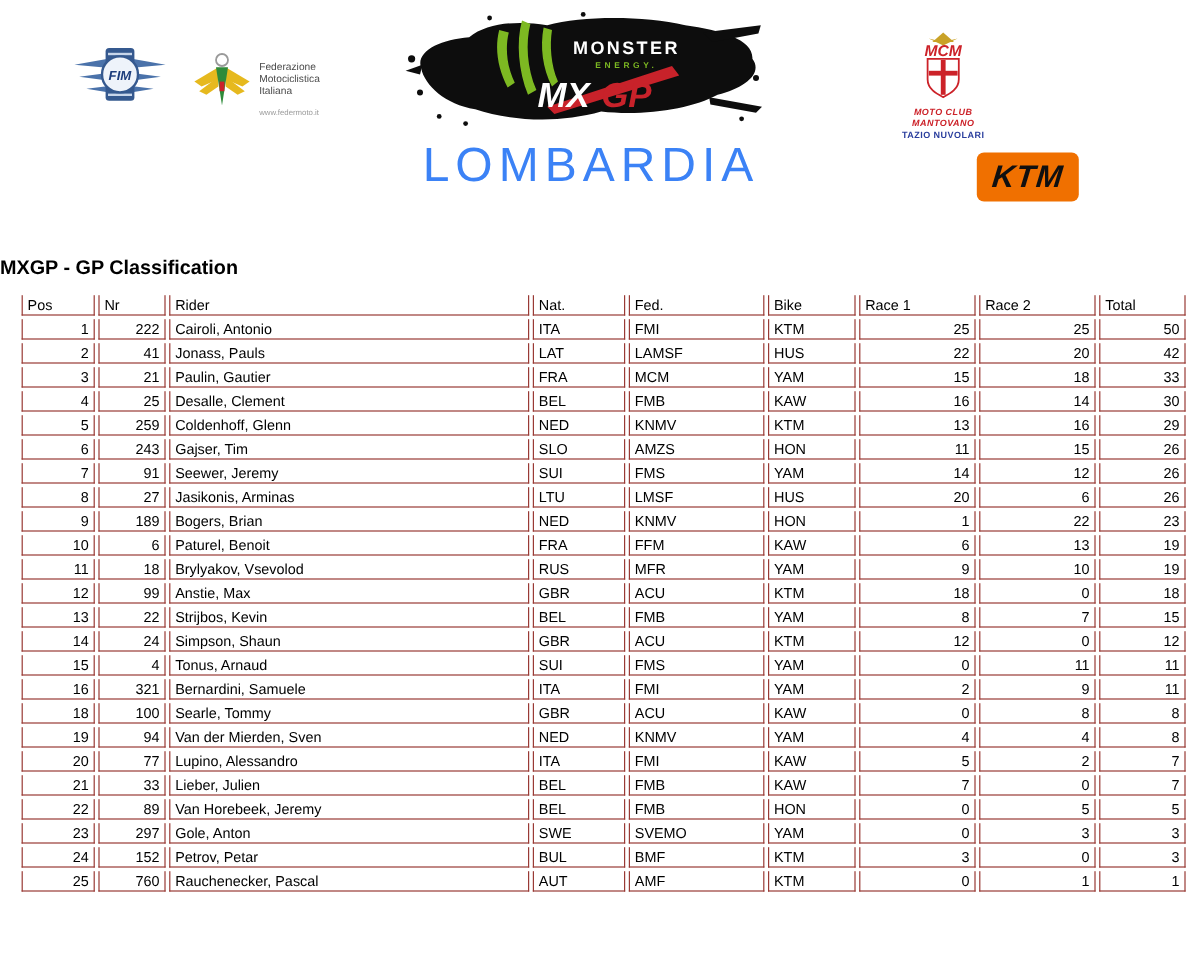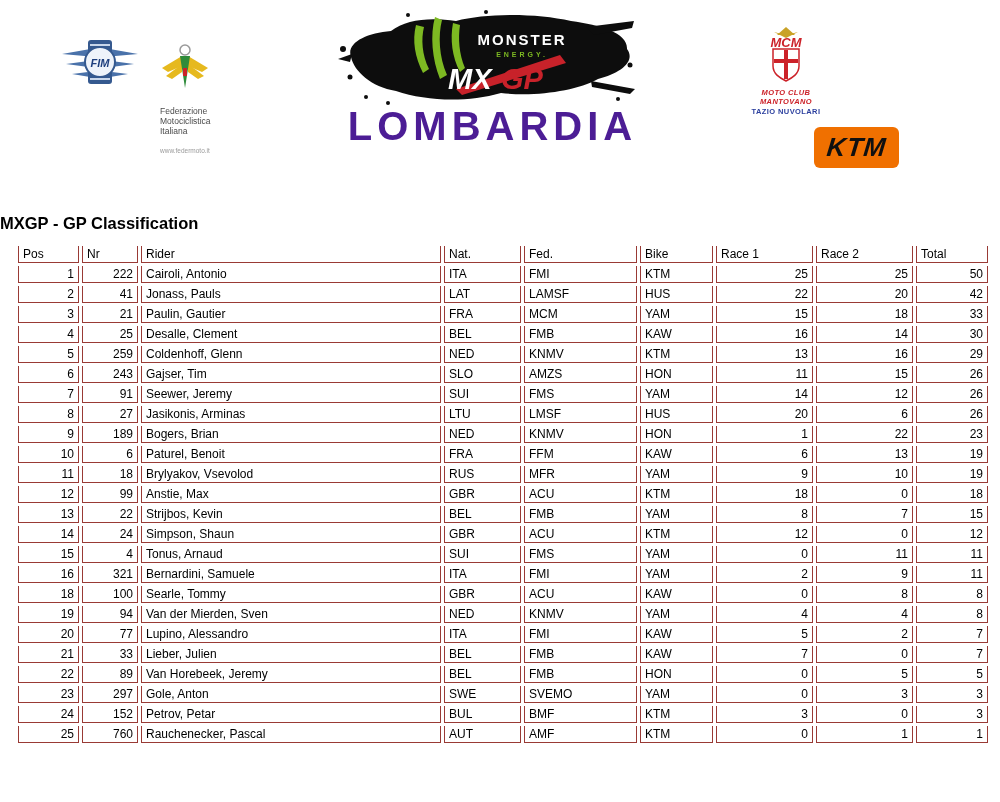--- a/index.html
+++ b/index.html
@@ -2,27 +2,27 @@
 <html><head>
 <meta charset="utf-8">
 <style>
   * { margin:0; padding:0; box-sizing:border-box; }
   body { font-family:"Liberation Sans", sans-serif; background:#fff; }
   .page { position:relative; width:1000px; height:802px; background:#fff; overflow:hidden; }
 
   
   .abs { position:absolute; }
   .fim-logo { left:58px; top:36px; }
-  .fmi-logo { left:160px; top:42px; display:flex; align-items:flex-start; gap:6px;flex-direction:column; }
+  .fmi-logo { left:160px; top:42px; display:flex; align-items:flex-start; gap:6px; }
   .fmi-text { font-size:8.5px; color:#4a4a4a; line-height:10px; padding-top:8px; }
   .fmi-url { font-size:6.5px; color:#9a9a9a; margin-top:10px; }
 
   .event-splash { left:336px; top:8px; }
-  .event-location { left:320px; top:104px; width:345px; text-align:center;
-      font-size:40px; letter-spacing:5px; color:#4c1d95; font-weight:700; }
+  .event-location { left:320px; top:116px; width:345px; text-align:center;
+      font-size:40px; letter-spacing:5px; color:#3b82f6; font-weight:400; }
   .event-subtitle { left:320px; top:171px; width:345px; text-align:center;
       font-family:"DejaVu Serif", serif; font-size:14px; font-weight:bold;
       letter-spacing:2px; color:#6b635b; }
 
   .mcm-logo { left:738px; top:26px; width:96px; text-align:center; }
   .mcm-line1 { font-size:7.5px; font-weight:bold; color:#cc2229; letter-spacing:.4px; margin-top:2px;font-style:italic; }
   .mcm-line2 { font-size:7.5px; font-weight:bold; color:#2b3f9e; letter-spacing:.4px; margin-top:1px; }
 
   .ys-logo { left:856px; top:38px; width:112px; text-align:center; }
   .ys-name { font-family:"DejaVu Serif", serif; font-style:italic; font-size:15px;

